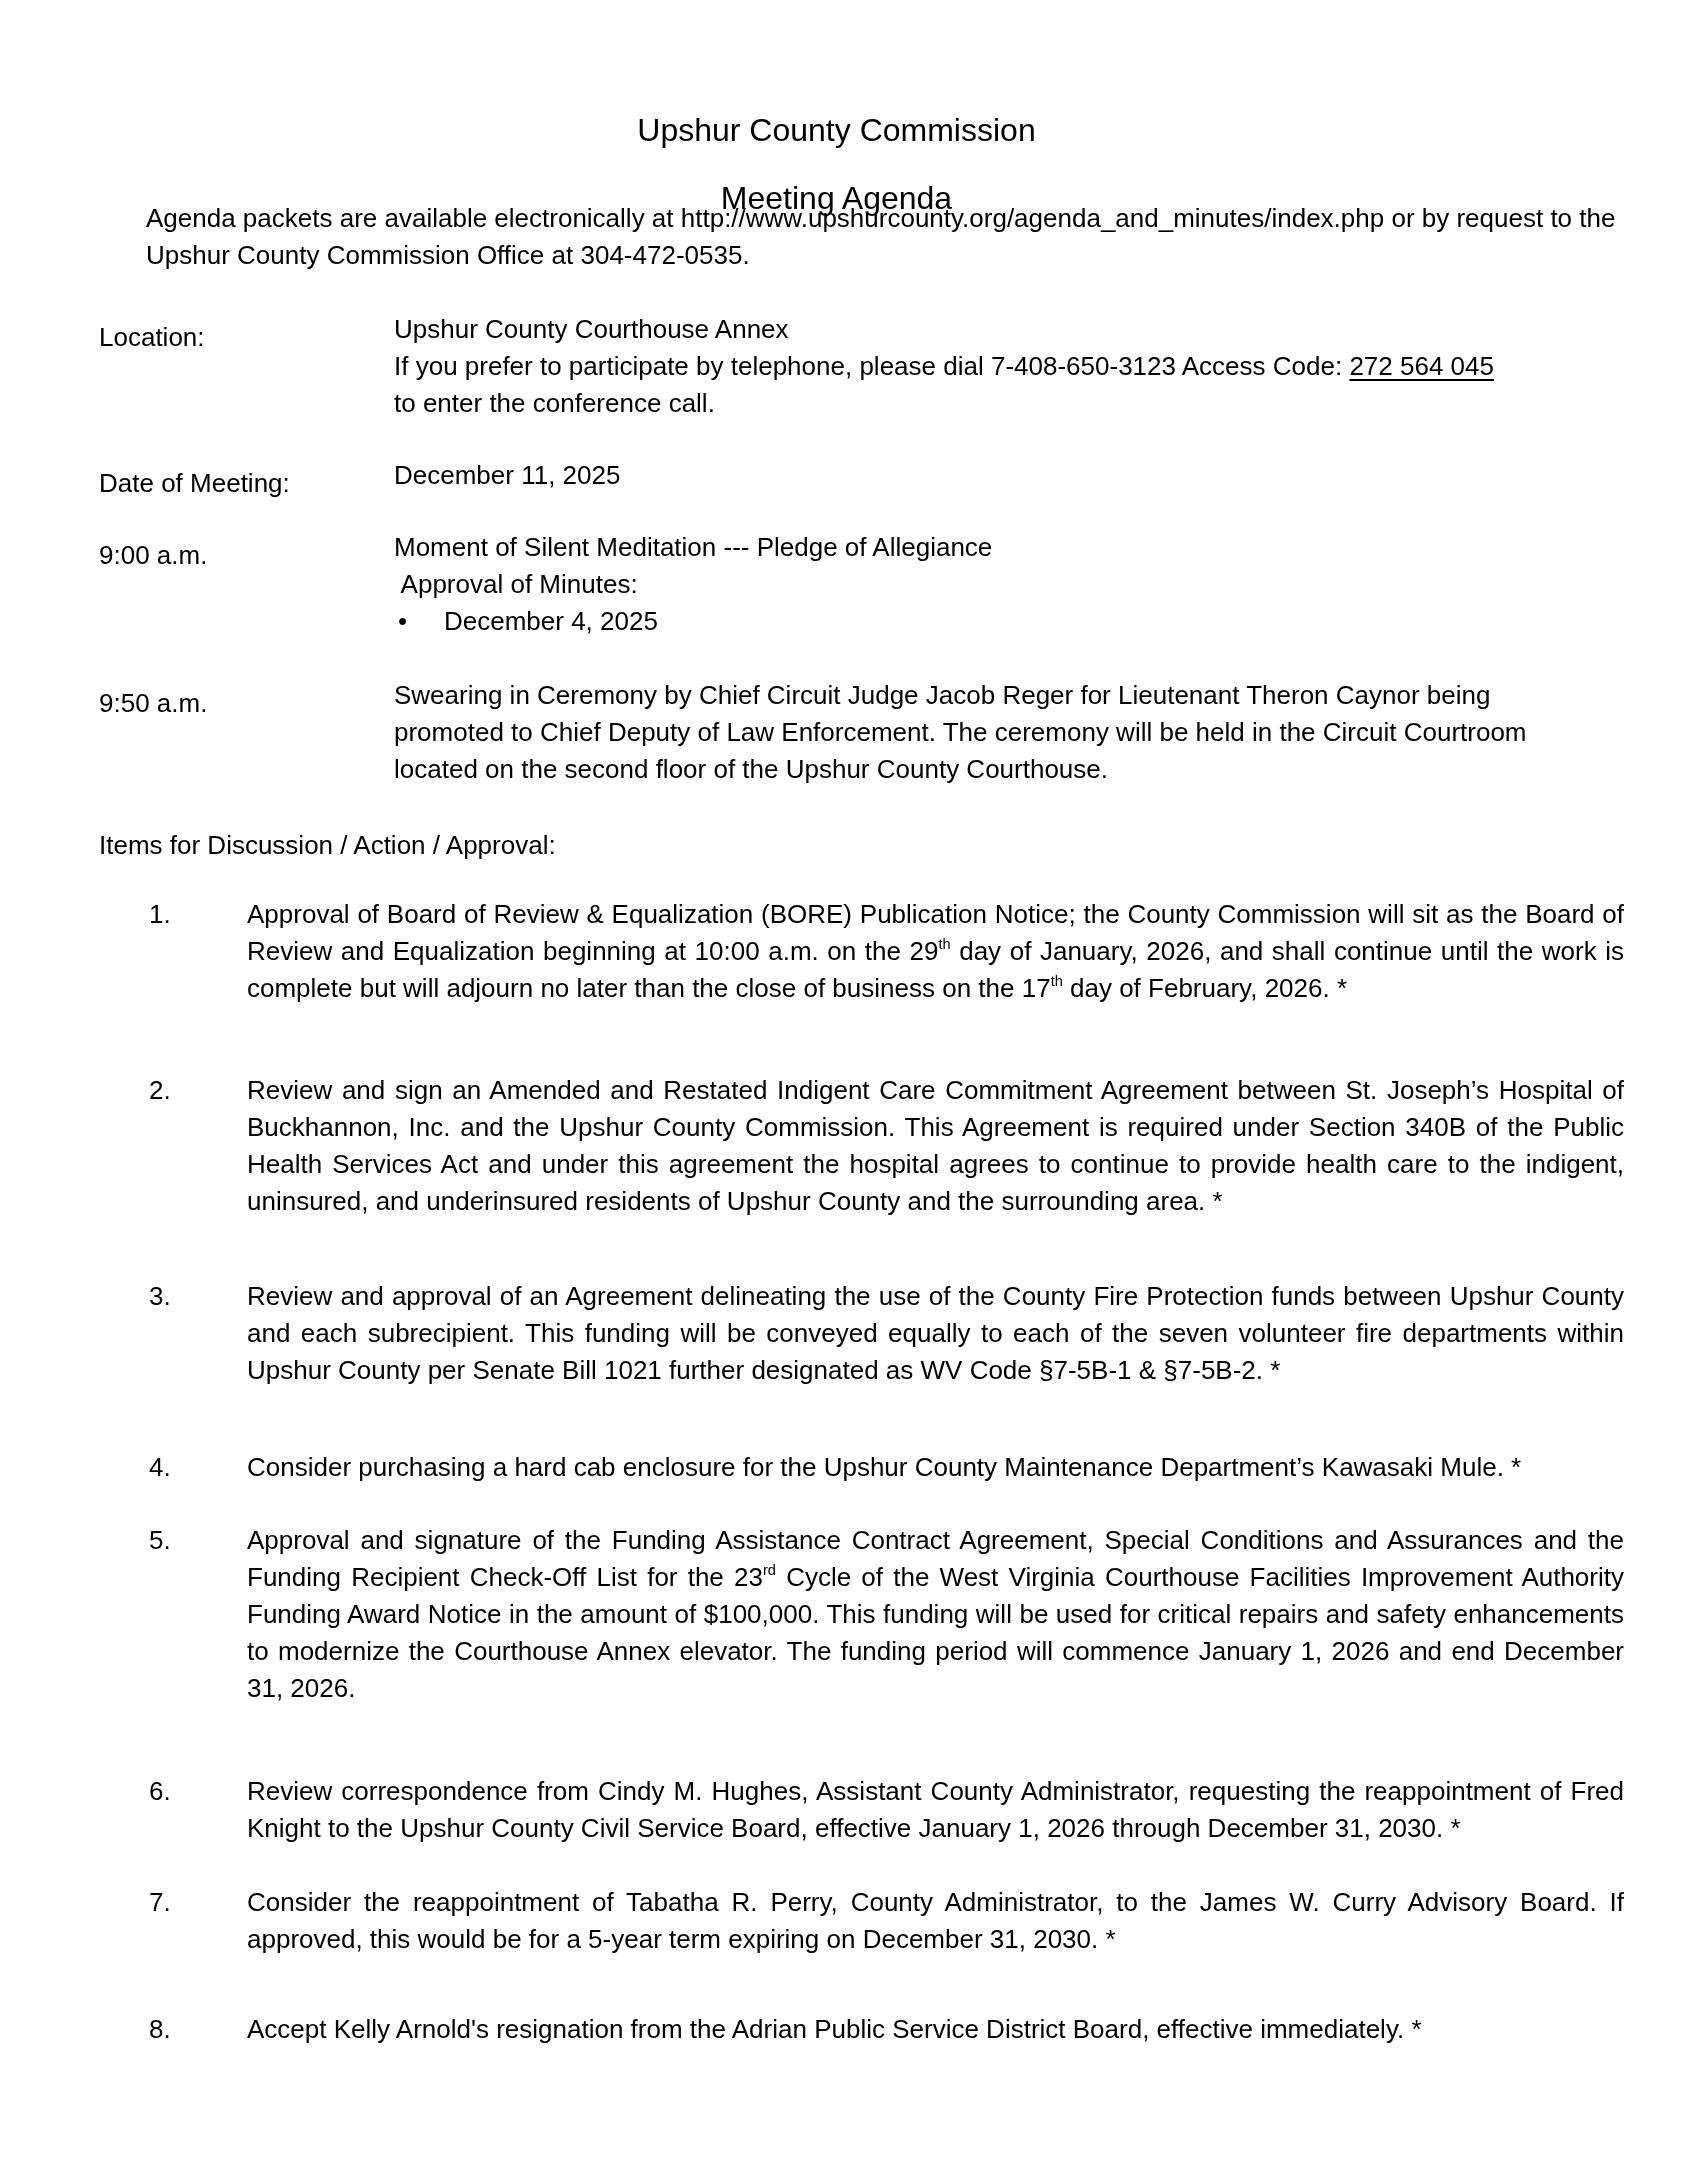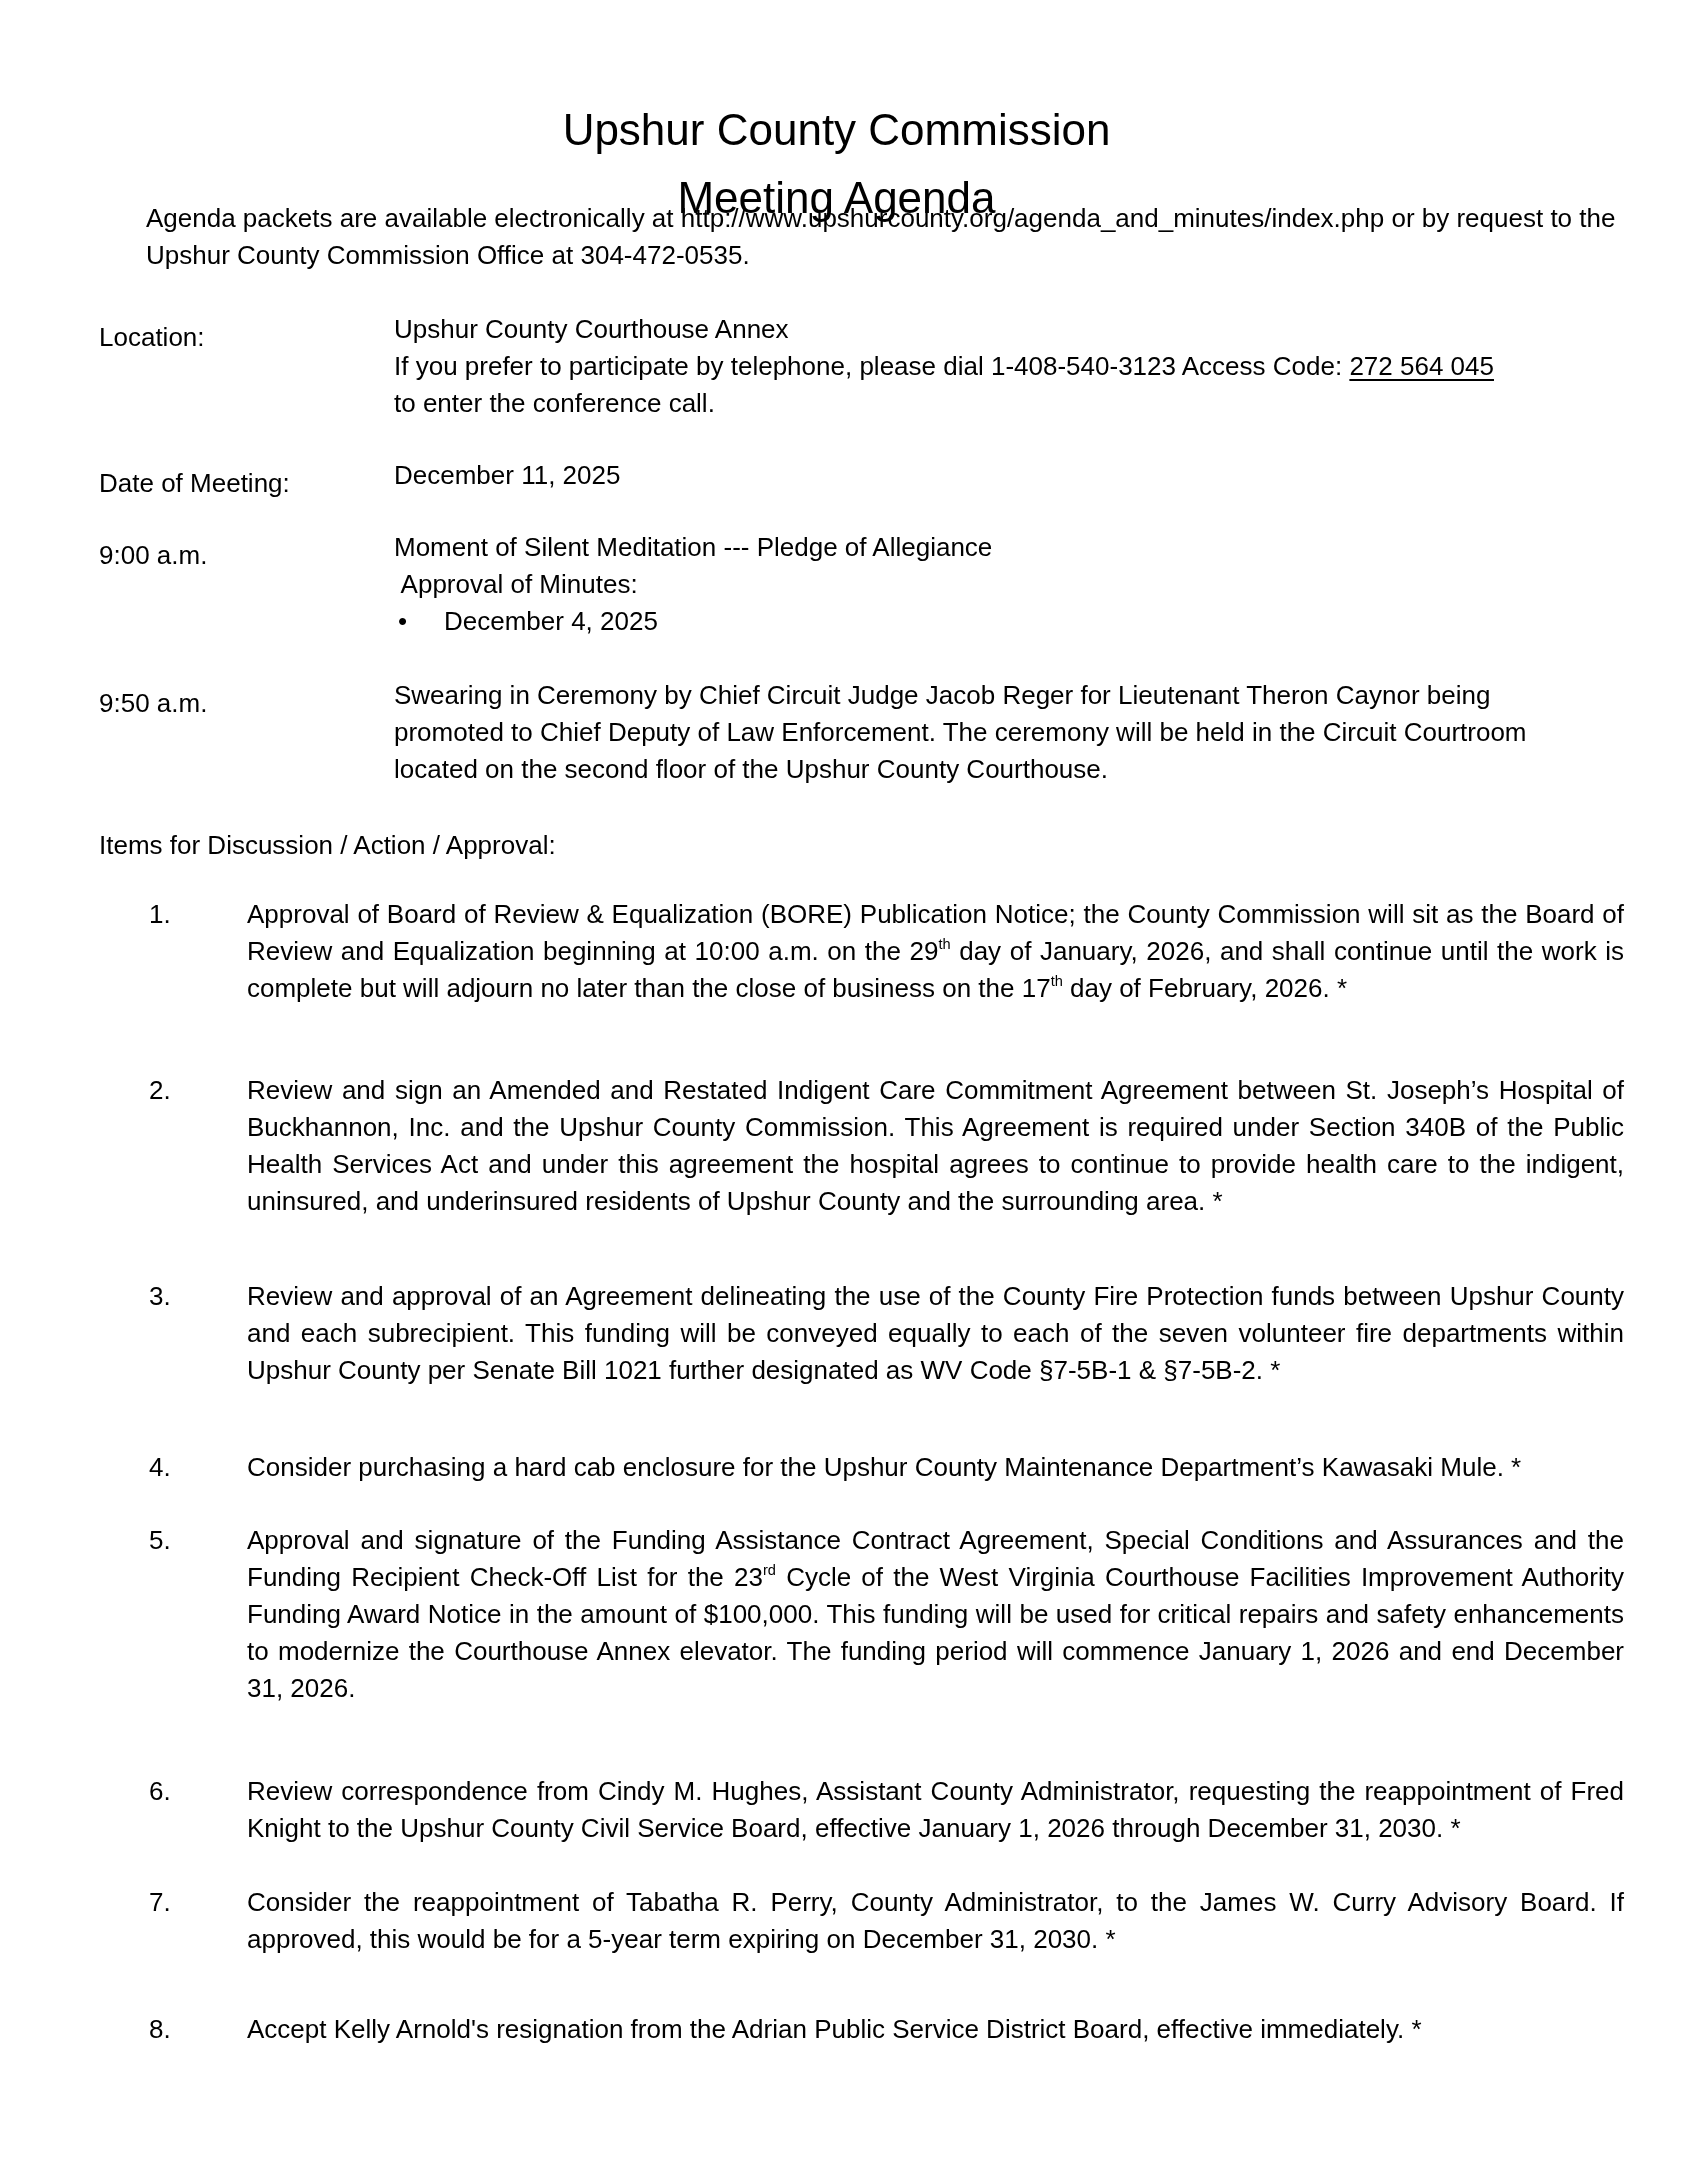--- a/index.html
+++ b/index.html
@@ -1,19 +1,19 @@
 <!DOCTYPE html>
 <html style="font-size:10.6px"><head>
 <meta charset="utf-8">
 <style>
   html, body { margin: 0; padding: 0; background: #ffffff; }
   body { width: 1687px; height: 2183px; position: relative; overflow: hidden;
          font-family: "Liberation Sans", sans-serif; color: #000; }
   .page { position: absolute; left: 99px; top: 0; width: 1475px; font-size: 26px; line-height: 37px; }
-  .title { position: absolute; left: 0; width: 1475px; text-align: center; font-size: 44px; line-height: 48px; }
+  .title { position: absolute; left: 0; width: 1475px; text-align: center; font-size: 32px; line-height: 48px; }
   .t1 { top: 106px; }
   .t2 { top: 153px; margin-top: 21px; }
   .intro { position: absolute; top: 200px; left: 0; width: 1482px; margin-left: 47px; }
   .row { position: absolute; left: 0; width: 1475px; }
   .lbl { position: absolute; left: 0; top: 8px; width: 291px; }
   .val { position: absolute; left: 295px; top: 0; width: 1184px; }
   .val p { margin: 0; }
   .u { text-decoration: underline; text-underline-offset: 4px; }
   .bullet { position: relative; padding-left: 50px; }
   .bullet .dot { position: absolute; left: 4px; top: 0; }
@@ -30,21 +30,21 @@
 <div class="page">
 
   <div class="title t1">Upshur County Commission</div>
   <div class="title t2">Meeting Agenda</div>
   <div class="intro">Agenda packets are available electronically at http://www.upshurcounty.org/agenda_and_minutes/index.php or by request to the Upshur County Commission Office at 304-472-0535.</div>
 
   <div class="row" style="top:311px;">
     <div class="lbl">Location:</div>
     <div class="val">
       <p>Upshur County Courthouse Annex</p>
-      <p><span>If you prefer to participate by telephone, please dial 1-408-540-3123 Access Code: </span><span class="u">272 564 045</span></p>
+      <p><span>If you prefer to participate by telephone, please dial 7-408-650-3123 Access Code: </span><span class="u">272 564 045</span></p>
       <p>to enter the conference call.</p>
     </div>
   </div>
 
   <div class="row" style="top:457px;">
     <div class="lbl">Date of Meeting:</div>
     <div class="val">December 11, 2025</div>
   </div>
 
   <div class="row" style="top:529px;">

